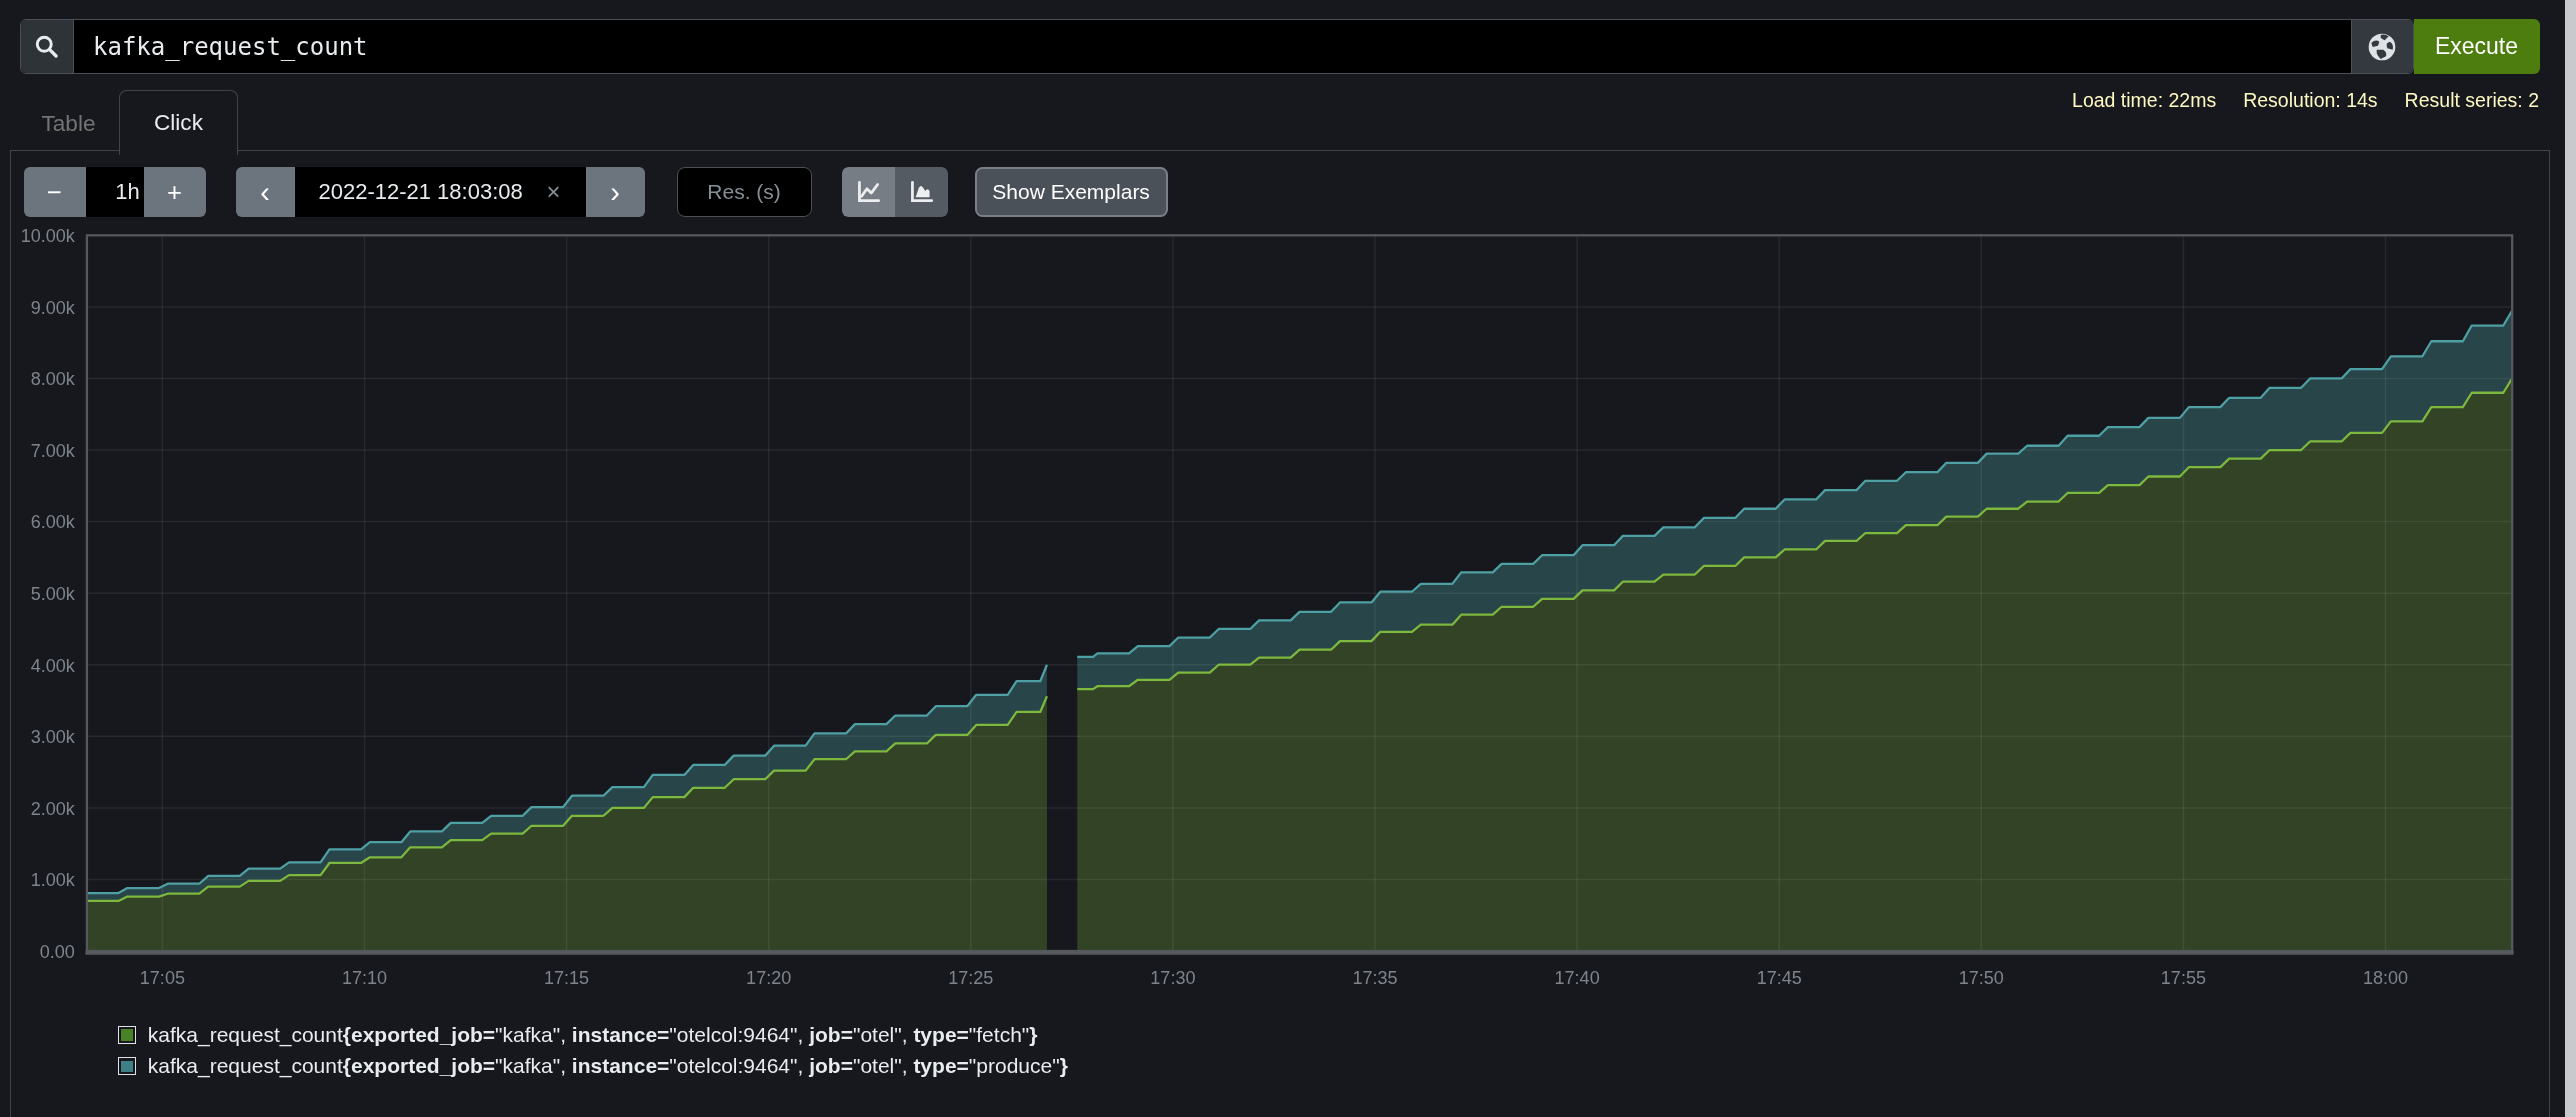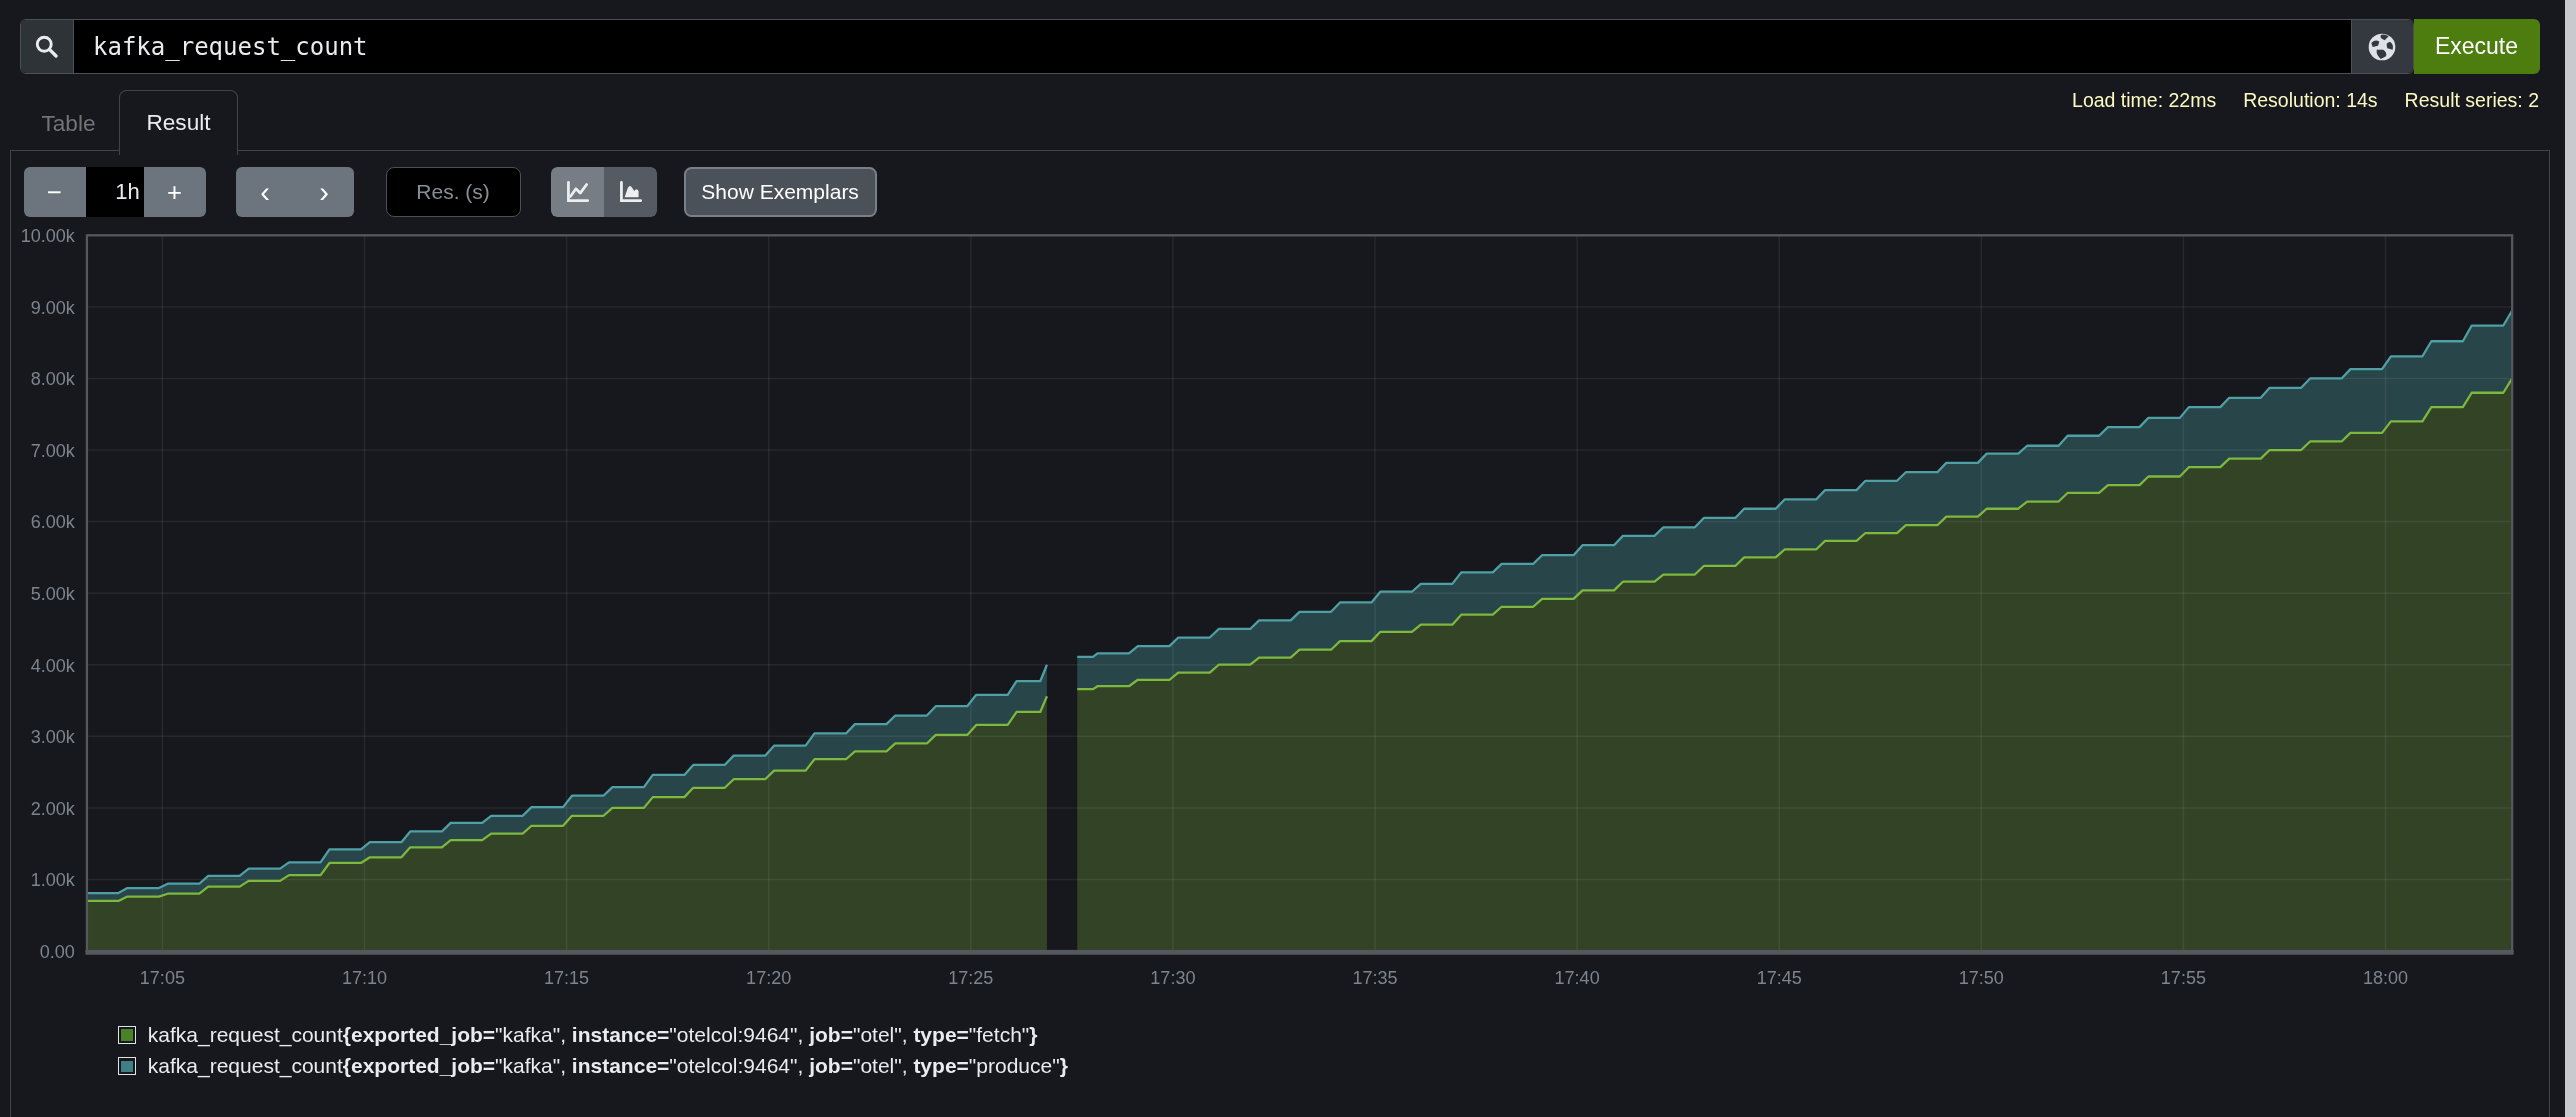--- a/index.html
+++ b/index.html
@@ -93,33 +93,37 @@
   <button class="execute-btn">Execute</button>
 </div>
 
 <div class="stats">
   <span>Load time: 22ms</span>
   <span>Resolution: 14s</span>
   <span>Result series: 2</span>
 </div>
 
 <div class="tab-table">Table</div>
-<div class="tab-graph">Result</div>
+<div class="tab-graph">Click</div>
 
 <div class="panel">
 
   <div class="controls">
     <div class="grp">
       <button class="btn-sec" style="width:62px">−</button>
       <input class="range-input" type="text" value="1h" style="">
       <button class="btn-sec" style="width:62px">+</button>
     </div>
     <div class="sp40"></div>
     <div class="grp">
       <button class="btn-sec" style="width:59px;font-size:29px">‹</button>
+      <div class="dt-box">
+        <span class="dt-text">2022-12-21 18:03:08</span>
+        <span class="dt-clear">×</span>
+      </div>
       <button class="btn-sec" style="width:59px;font-size:29px">›</button>
     </div>
     <div class="sp42"></div>
     <input class="res-input" type="text" placeholder="Res. (s)" style="">
     <div class="sp40"></div>
     <div class="grp">
       <button class="toggle-btn toggle-line">
         <svg width="30" height="30" viewBox="0 0 28 28">
           <path d="M6 5 V22 H24" fill="none" stroke="#eceef0" stroke-width="2.6" stroke-linecap="round"></path>
           <path d="M8 18 L13 11 L17 15 L23 7" fill="none" stroke="#eceef0" stroke-width="2.6" stroke-linecap="round" stroke-linejoin="round"></path>

